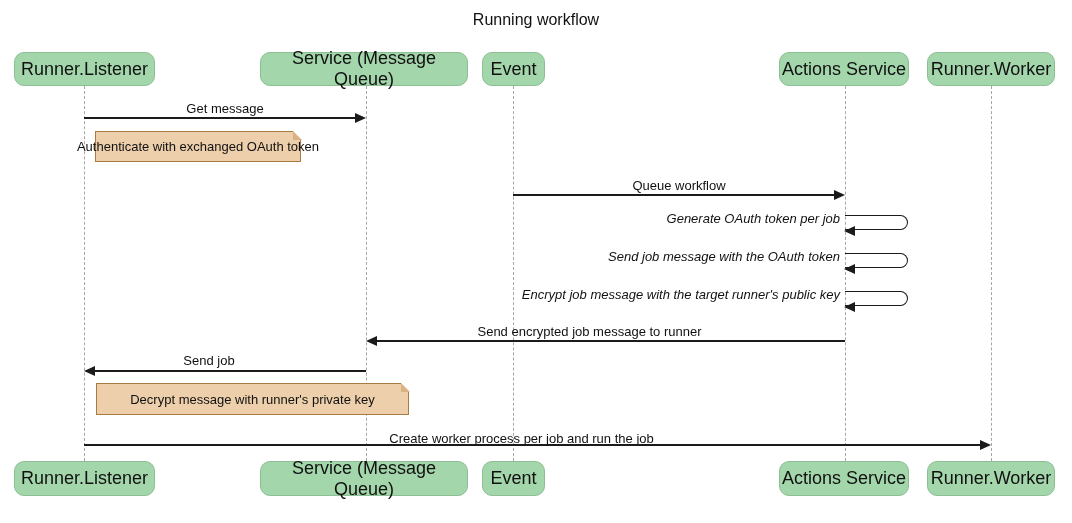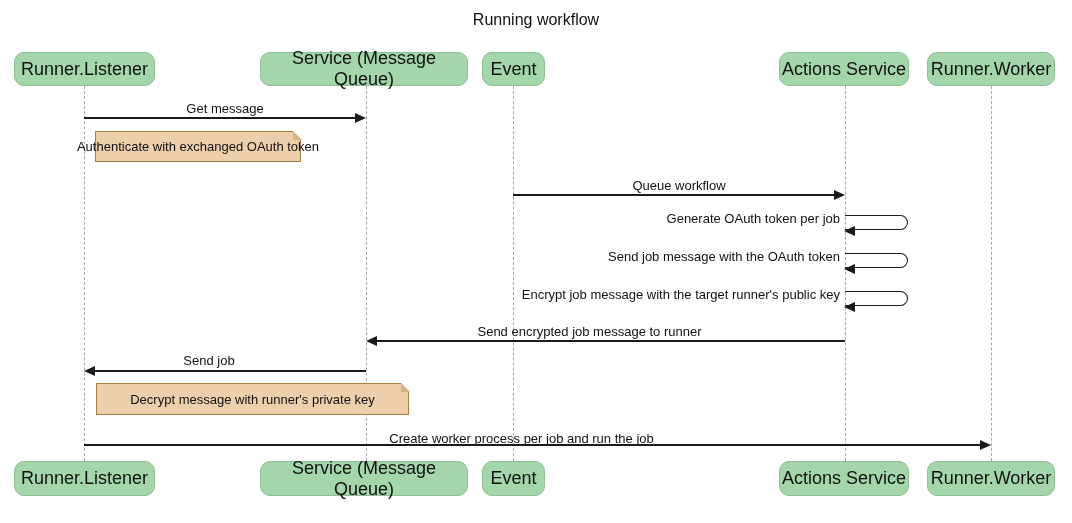--- a/index.html
+++ b/index.html
@@ -46,21 +46,21 @@
     text-align: center;
   }
   .actor.top { top: 52px; }
   .actor.bottom { top: 461px; height: 35px; }
   .msg-label {
     position: absolute;
     font-size: 13px;
     text-align: center;
     white-space: nowrap;
   }
-  .msg-label.right-align { text-align: right; }
+  .msg-label.right-align { text-align: right; font-style: italic; }
   .msg-line {
     position: absolute;
     height: 1.5px;
     background: var(--arrow, #1b1b1b);
   }
   .ah {
     position: absolute;
     width: 0;
     height: 0;
     border-top: 5px solid transparent;

